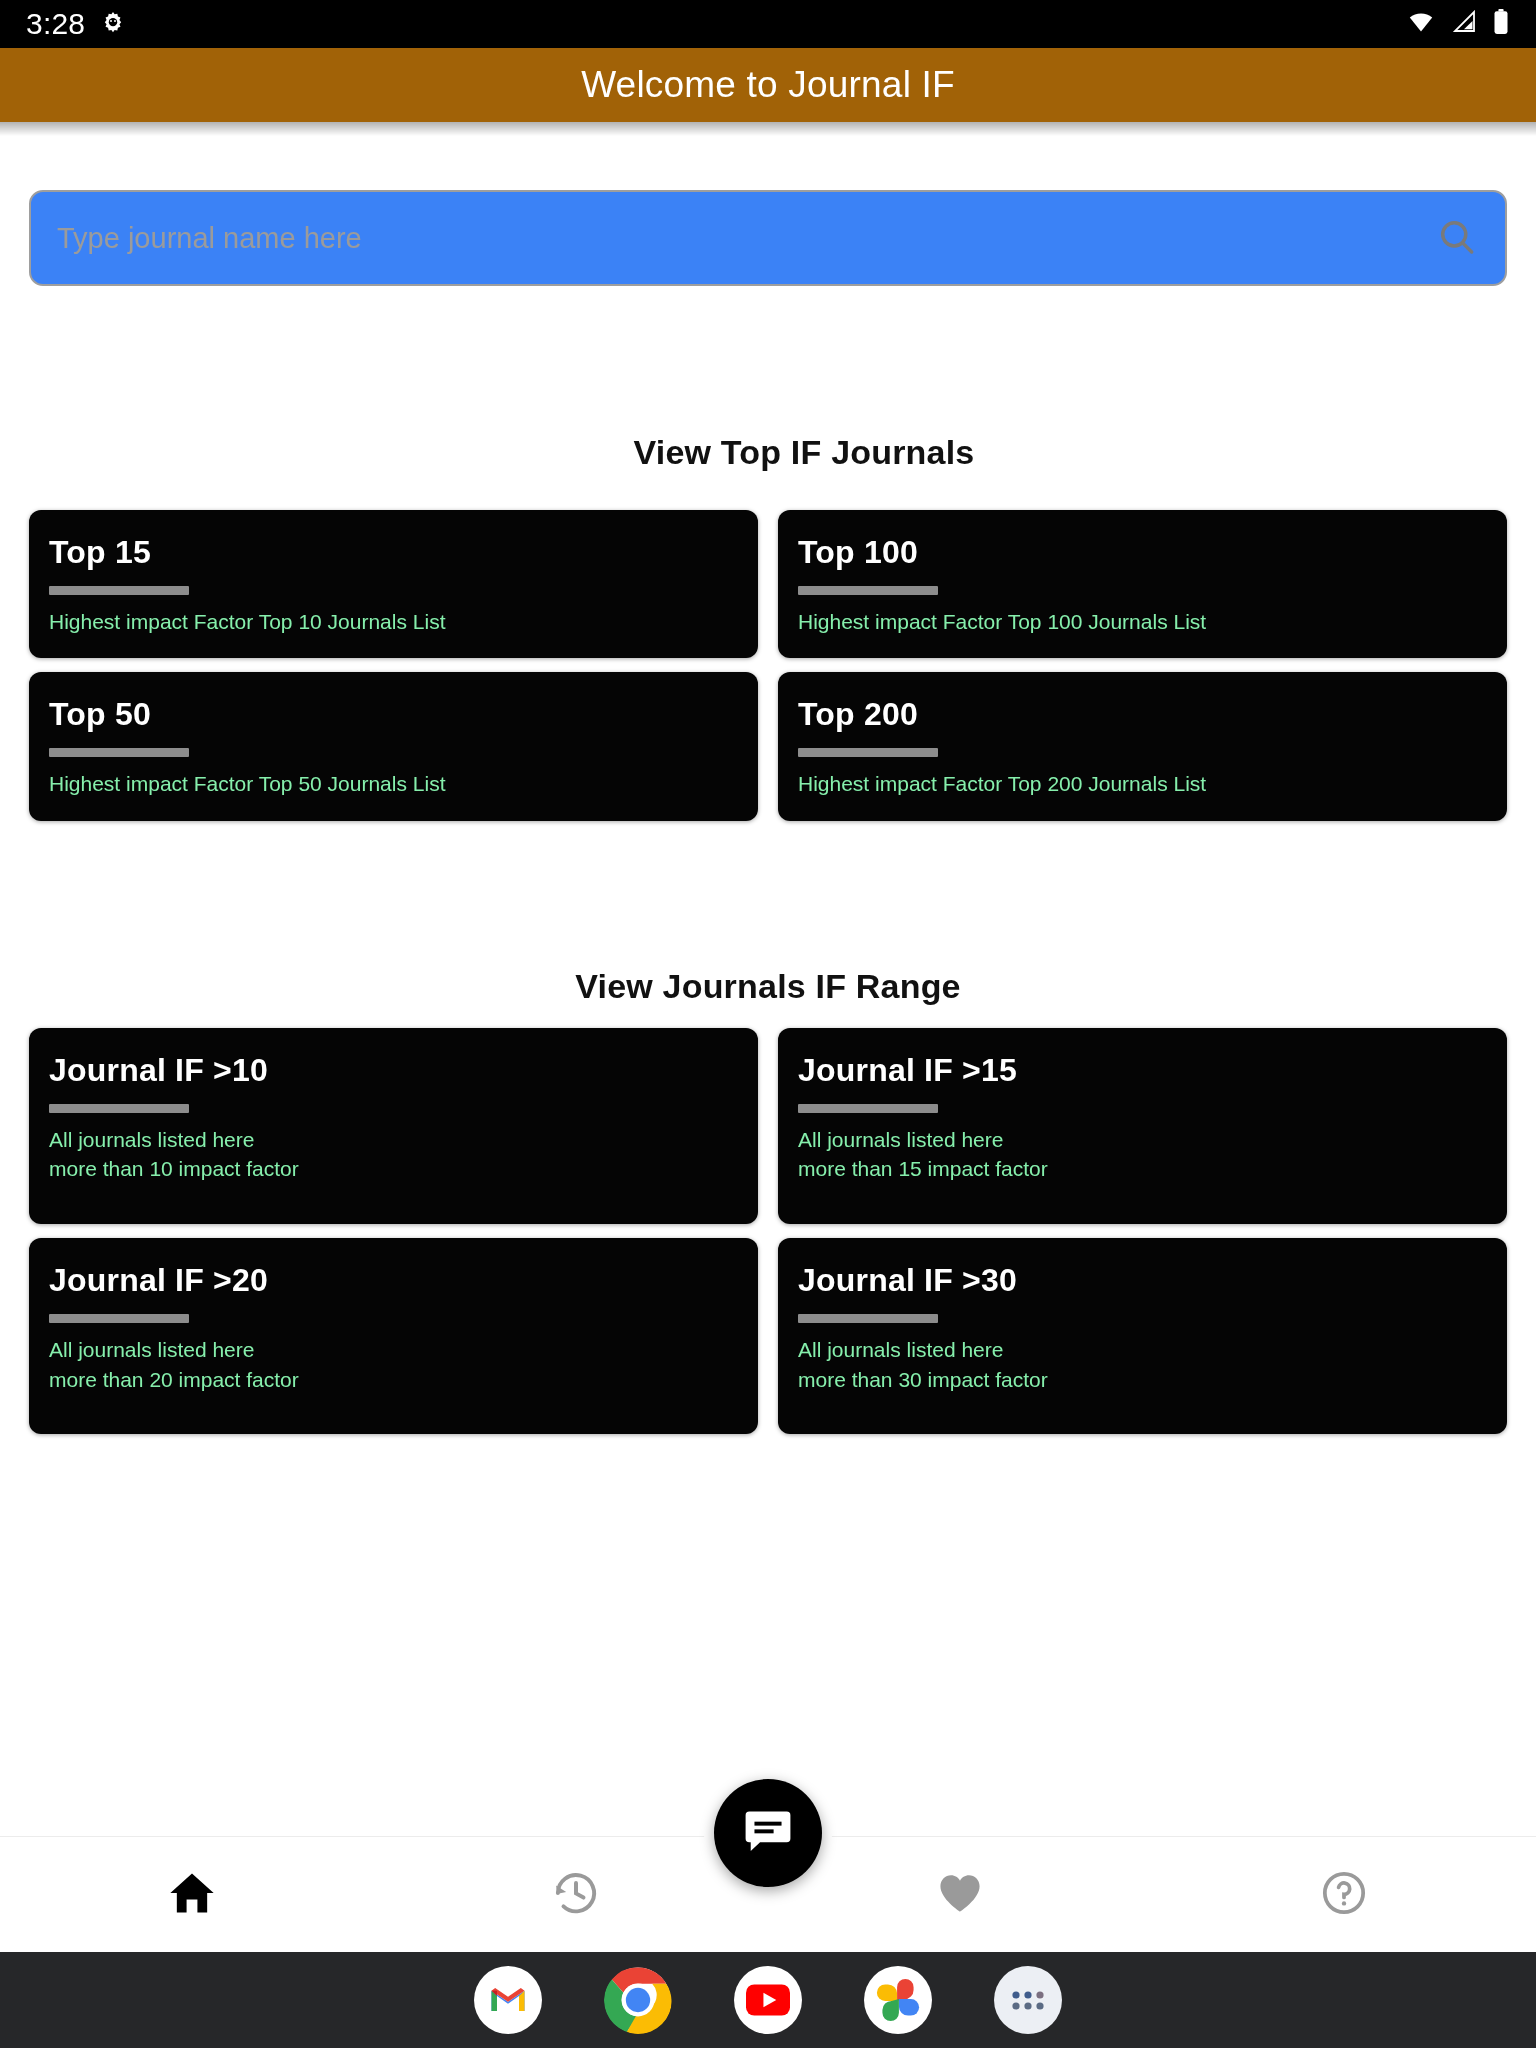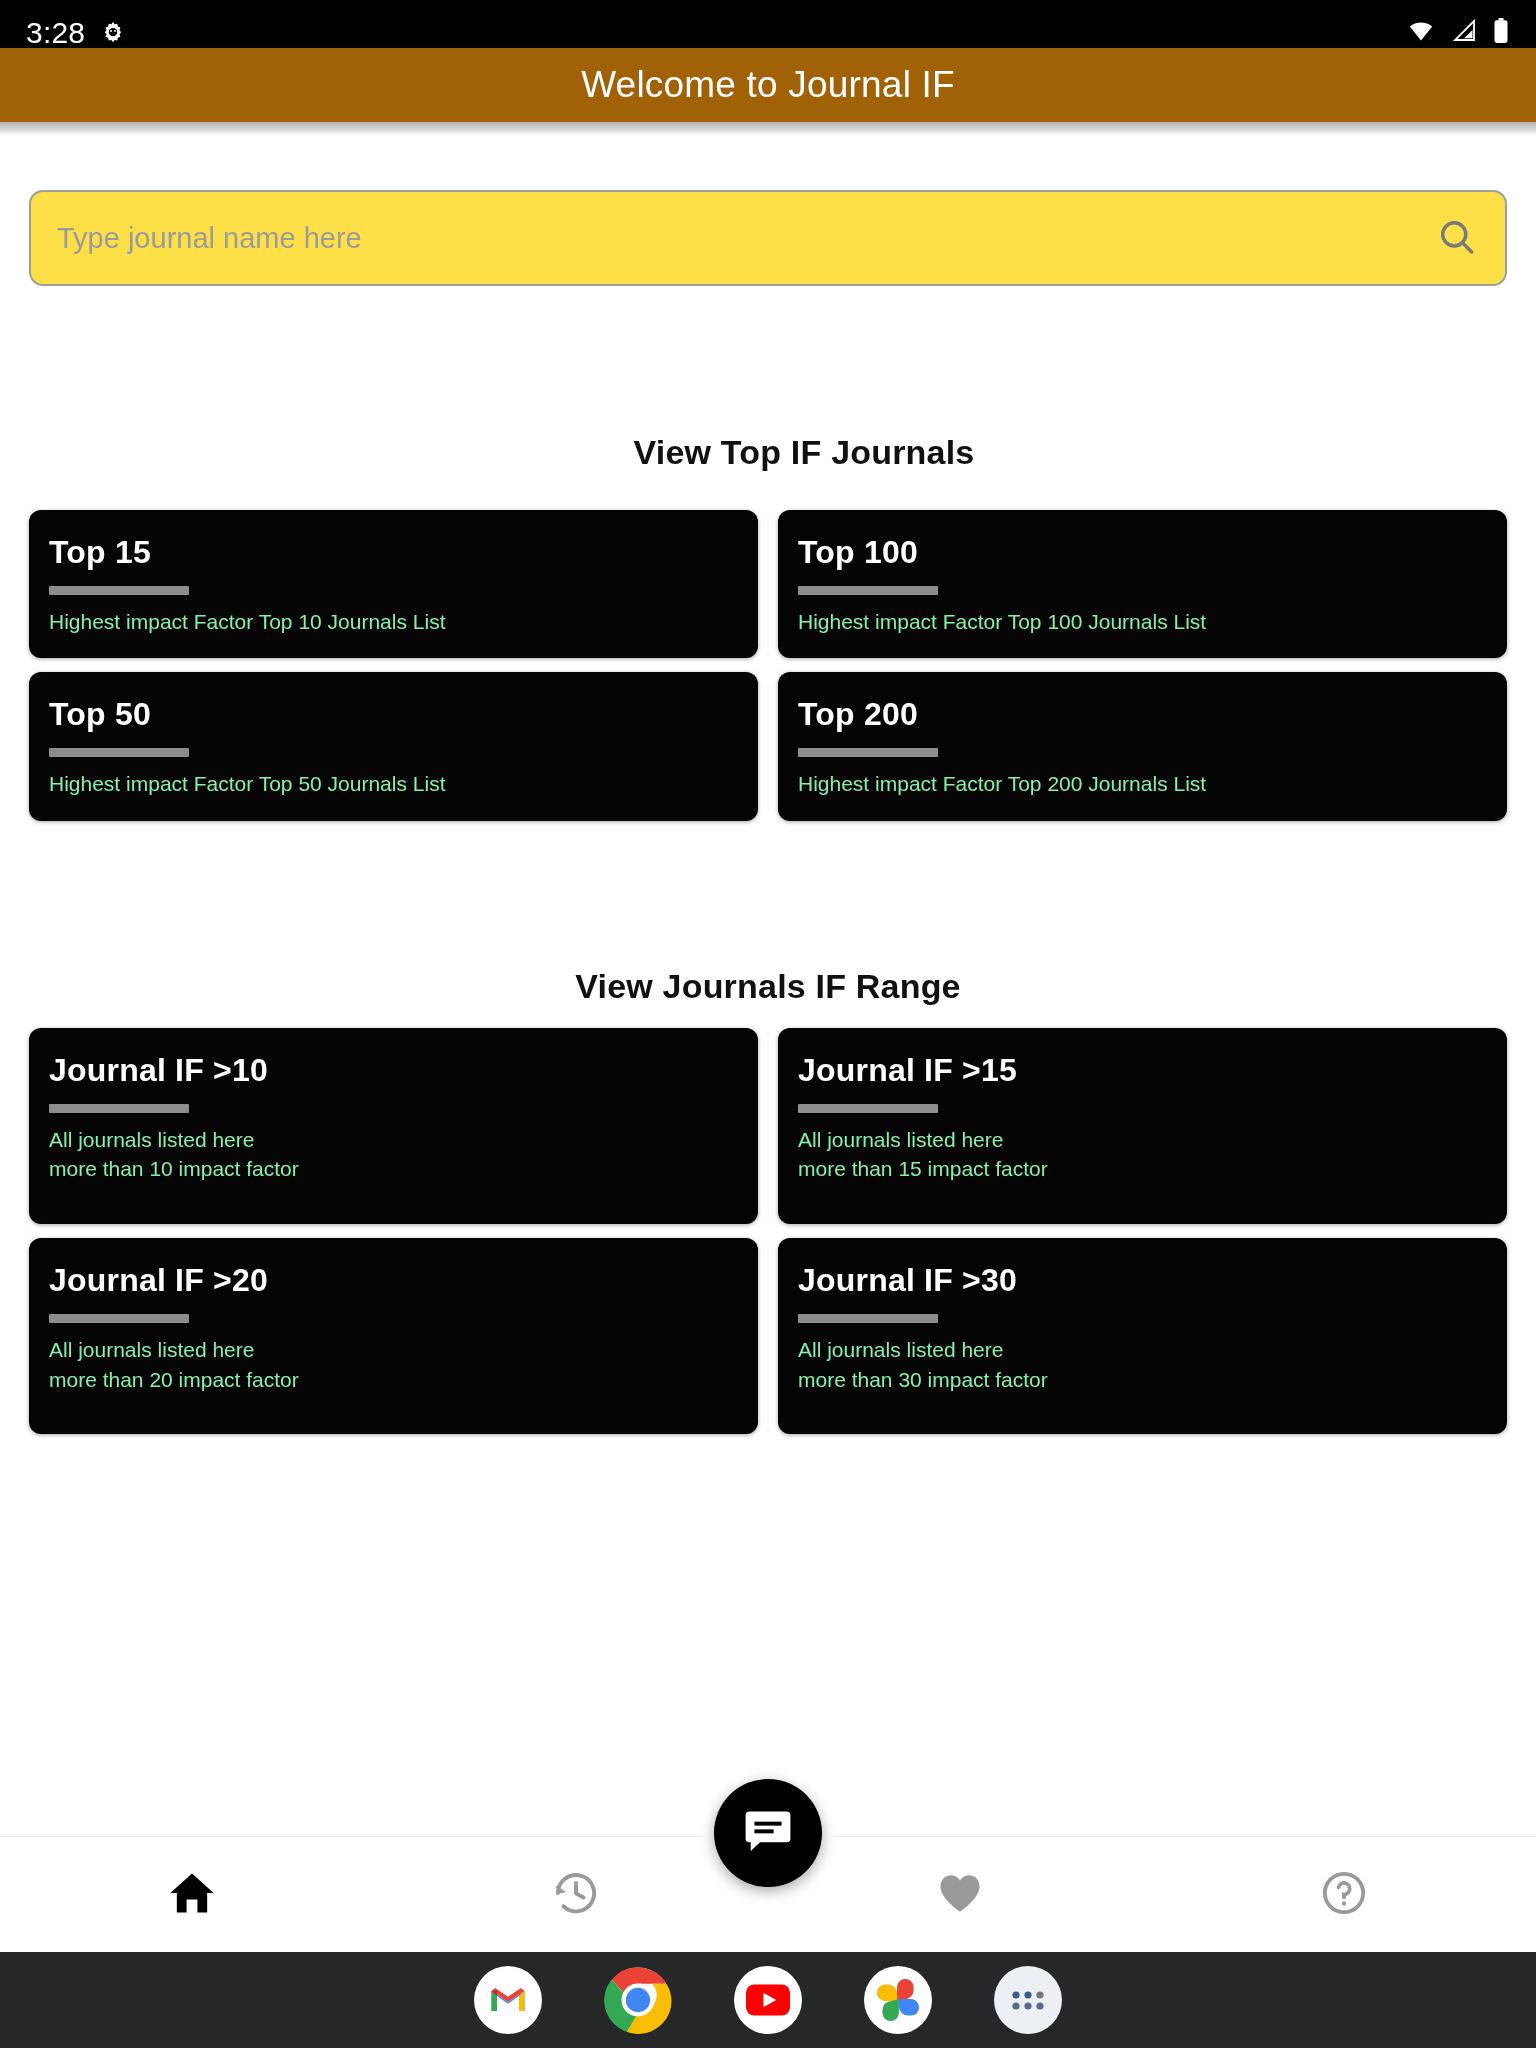--- a/index.html
+++ b/index.html
@@ -13,21 +13,21 @@
     position: relative;
     width: 1536px; height: 2048px;
     background: #ffffff;
   }
 
   
   .statusbar {
     position: absolute; top: 0; left: 0;
     width: 1536px; height: 48px;
     background: #000000;
-    display: flex; align-items: flex-end;
+    display: flex; align-items: center;
     padding: 0 26px;
     color: #ffffff;
   }
   .sb-time {
     font-size: 30px;
     letter-spacing: 0.2px;
     line-height: 1;
     font-family: "Liberation Sans", sans-serif;
   }
   .sb-gear { margin-left: 14px; display: flex; align-items: center; }
@@ -62,21 +62,21 @@
     width: 1536px; height: 1700px;
     background: #ffffff;
   }
 
   
   .searchbox {
     position: absolute; top: 54px; left: 29px;
     width: 1478px; height: 96px;
     border: 2px solid #9e9e9e;
     border-radius: 14px;
-    background: #fde047;
+    background: #3b82f6;
     display: flex; align-items: center;
     padding: 0 26px 0 26px;
   }
   .search-input {
     flex: 1;
     border: none; outline: none;
     font-family: "Liberation Sans", sans-serif;
     font-size: 29px;
     color: #333;
     background: transparent;

